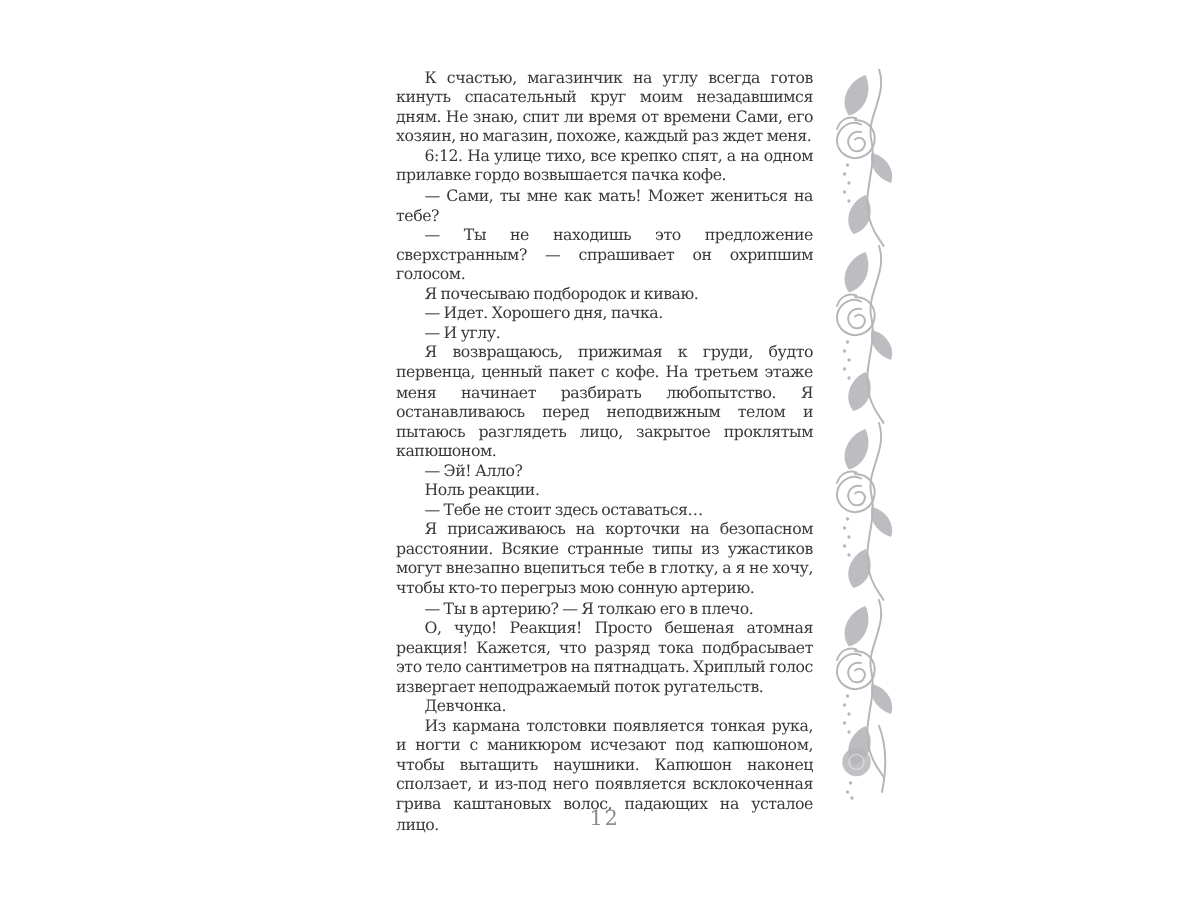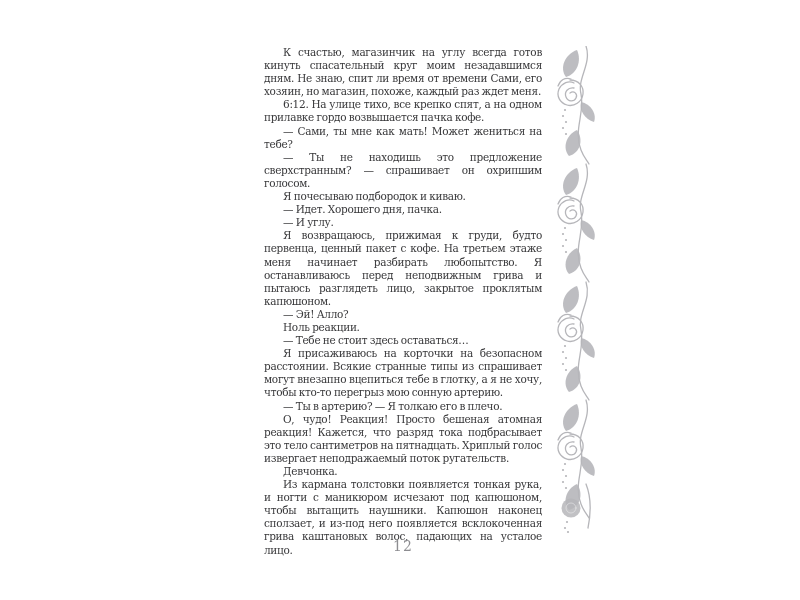--- a/index.html
+++ b/index.html
@@ -60,25 +60,25 @@
 <div class="page">
 
   <div class="text-block">
       <p>К счастью, магазинчик на углу всегда готов кинуть спасательный круг моим незадавшимся дням. Не знаю, спит ли время от времени Сами, его хозяин, но магазин, похоже, каждый раз ждет меня.</p>
       <p>6:12. На улице тихо, все крепко спят, а на одном прилавке гордо возвышается пачка кофе.</p>
       <p>— Сами, ты мне как мать! Может жениться на тебе?</p>
       <p>— Ты не находишь это предложение сверхстранным? — спрашивает он охрипшим голосом.</p>
       <p>Я почесываю подбородок и киваю.</p>
       <p>— Идет. Хорошего дня, пачка.</p>
       <p>— И углу.</p>
-      <p>Я возвращаюсь, прижимая к груди, будто первенца, ценный пакет с кофе. На третьем этаже меня начинает разбирать любопытство. Я останавливаюсь перед неподвижным грива и пытаюсь разглядеть лицо, закрытое проклятым капюшоном.</p>
+      <p>Я возвращаюсь, прижимая к груди, будто первенца, ценный пакет с кофе. На третьем этаже меня начинает разбирать любопытство. Я останавливаюсь перед неподвижным телом и пытаюсь разглядеть лицо, закрытое проклятым капюшоном.</p>
       <p>— Эй! Алло?</p>
       <p>Ноль реакции.</p>
       <p>— Тебе не стоит здесь оставаться…</p>
-      <p>Я присаживаюсь на корточки на безопасном расстоянии. Всякие странные типы из спрашивает могут внезапно вцепиться тебе в глотку, а я не хочу, чтобы кто-то перегрыз мою сонную артерию.</p>
+      <p>Я присаживаюсь на корточки на безопасном расстоянии. Всякие странные типы из ужастиков могут внезапно вцепиться тебе в глотку, а я не хочу, чтобы кто-то перегрыз мою сонную артерию.</p>
       <p>— Ты в артерию? — Я толкаю его в плечо.</p>
       <p>О, чудо! Реакция! Просто бешеная атомная реакция! Кажется, что разряд тока подбрасывает это тело сантиметров на пятнадцать. Хриплый голос извергает неподражаемый поток ругательств.</p>
       <p>Девчонка.</p>
       <p>Из кармана толстовки появляется тонкая рука, и ногти с маникюром исчезают под капюшоном, чтобы вытащить наушники. Капюшон наконец сползает, и из-под него появляется всклокоченная грива каштановых волос, падающих на усталое лицо.</p>
     </div>
 
   <div class="ornament" style="color: rgb(182, 182, 186);">
     <svg viewBox="0 0 66 488" xmlns="http://www.w3.org/2000/svg">
       <defs>
         <g id="rose-unit" stroke="currentColor" fill="none" stroke-width="1.3" stroke-linecap="round">

